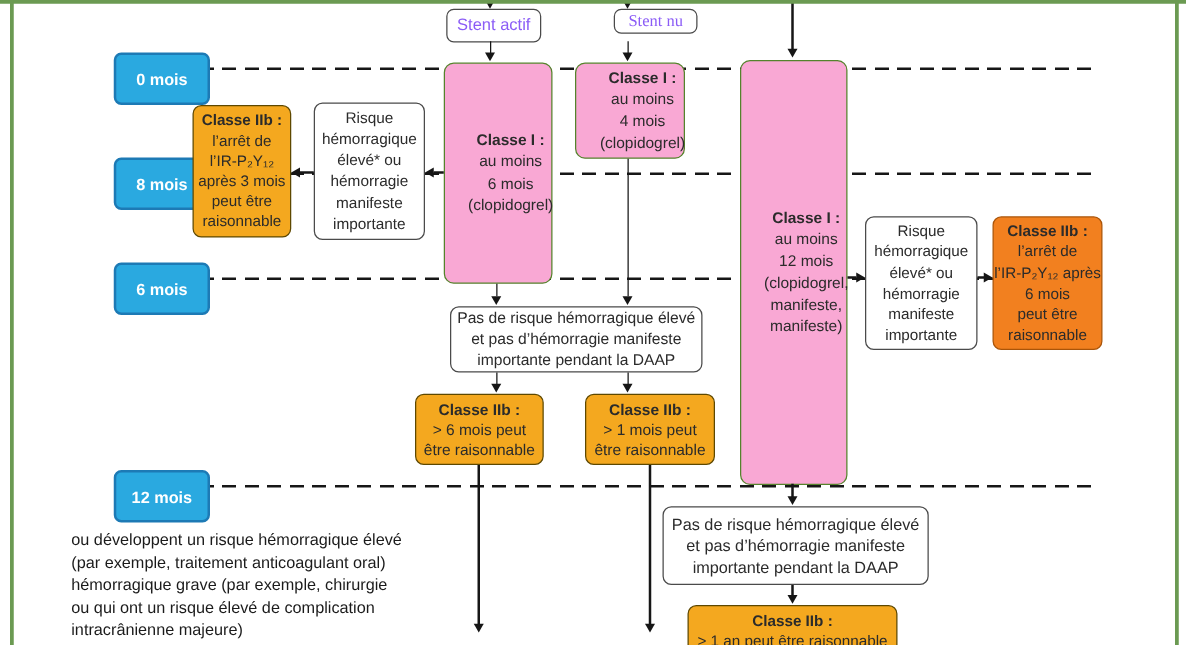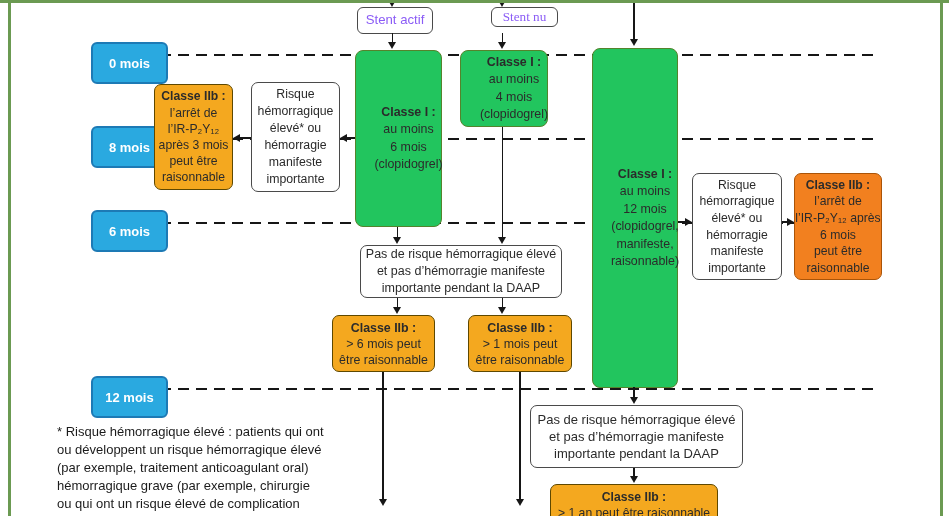--- a/index.html
+++ b/index.html
@@ -5,21 +5,21 @@
   html,body{margin:0;padding:0;background:#fff;}
   .stage{position:relative;width:949px;height:516px;background:#ffffff;overflow:hidden;
          font-family:"Liberation Sans","DejaVu Sans",sans-serif;color:#2b2b2b;}
   .frame{position:absolute;background:#6b9a52;z-index:5;}
   .dash{position:absolute;left:142px;width:736px;height:2px;z-index:1;
         background:repeating-linear-gradient(90deg,#161616 0 11px,transparent 11px 18px);}
   .box{position:absolute;box-sizing:border-box;display:flex;flex-direction:column;
        justify-content:center;align-items:center;text-align:center;z-index:2;line-height:16.5px;font-size:12.3px;}
   .box .ln{display:block;white-space:nowrap;}
   .b{font-weight:bold;}
-  .green{background:#22c55e;border:1.6px solid #55832c;border-radius:8px;padding-left:20px;}
+  .green{background:#f9a8d4;border:1.6px solid #55832c;border-radius:8px;padding-left:20px;}
   .amber{background:#f4a81f;border:1.6px solid #5e4800;border-radius:7px;}
   .dorange{background:#f2801f;border:1.6px solid #aa5408;border-radius:7px;}
   .whitebox{background:#ffffff;border:1.4px solid #4a4a4a;border-radius:7px;text-align:center;}
   .bluelbl{position:absolute;left:62px;width:77px;height:42px;background:#2aa9e0;border:2px solid #1d7ab5;
            border-radius:6px;color:#fff;font-weight:bold;font-size:13px;display:flex;align-items:center;
            justify-content:center;z-index:2;box-sizing:border-box;margin-left:29px;}
   .stent{background:#fff;border:1.5px solid #4a4a4a;border-radius:6px;font-size:13.2px;color:#8b5cf6;}
   .vl{position:absolute;width:1.6px;background:#161616;z-index:3;}
   .hl{position:absolute;height:1.6px;background:#161616;z-index:3;}
   .ah{position:absolute;width:0;height:0;z-index:3;}
@@ -81,21 +81,21 @@
     <span class="ln">au moins</span>
     <span class="ln">4 mois</span>
     <span class="ln">(clopidogrel)</span>
   </div>
   <div class="box green lh175" style="left:592px;top:48px;width:86px;height:340px;">
     <span class="ln b">Classe I :</span>
     <span class="ln">au moins</span>
     <span class="ln">12 mois</span>
     <span class="ln">(clopidogrel,</span>
     <span class="ln">manifeste,</span>
-    <span class="ln">raisonnable)</span>
+    <span class="ln">manifeste)</span>
   </div>
 
   <div class="box amber lh162" style="left:154px;top:84px;width:79px;height:106px;">
     <span class="ln b">Classe IIb :</span>
     <span class="ln">l’arrêt de</span>
     <span class="ln">l’IR-P₂Y₁₂</span>
     <span class="ln">après 3 mois</span>
     <span class="ln">peut être</span>
     <span class="ln">raisonnable</span>
   </div>
@@ -146,21 +146,20 @@
     <span class="ln">Pas de risque hémorragique élevé</span>
     <span class="ln">et pas d’hémorragie manifeste</span>
     <span class="ln">importante pendant la DAAP</span>
   </div>
   <div class="box amber bot-orange" style="left:550px;top:484px;width:168px;height:44px;">
     <span class="ln b">Classe IIb :</span>
     <span class="ln">&gt; 1 an peut être raisonnable</span>
   </div>
 
   <div class="footnote">
-    <span class="ln">* Risque hémorragique élevé : patients qui ont</span>
     <span class="ln">ou développent un risque hémorragique élevé</span>
     <span class="ln">(par exemple, traitement anticoagulant oral)</span>
     <span class="ln">hémorragique grave (par exemple, chirurgie</span>
     <span class="ln">ou qui ont un risque élevé de complication</span>
     <span class="ln">intracrânienne majeure)</span>
   </div>
 
   <div class="vl" style="left:391.7px;top:33px;height:9.5px;"></div>
   <div class="vl" style="left:501.7px;top:33px;height:9.5px;"></div>
   <div class="vl" style="left:633.2px;top:0;height:39.5px;"></div>

